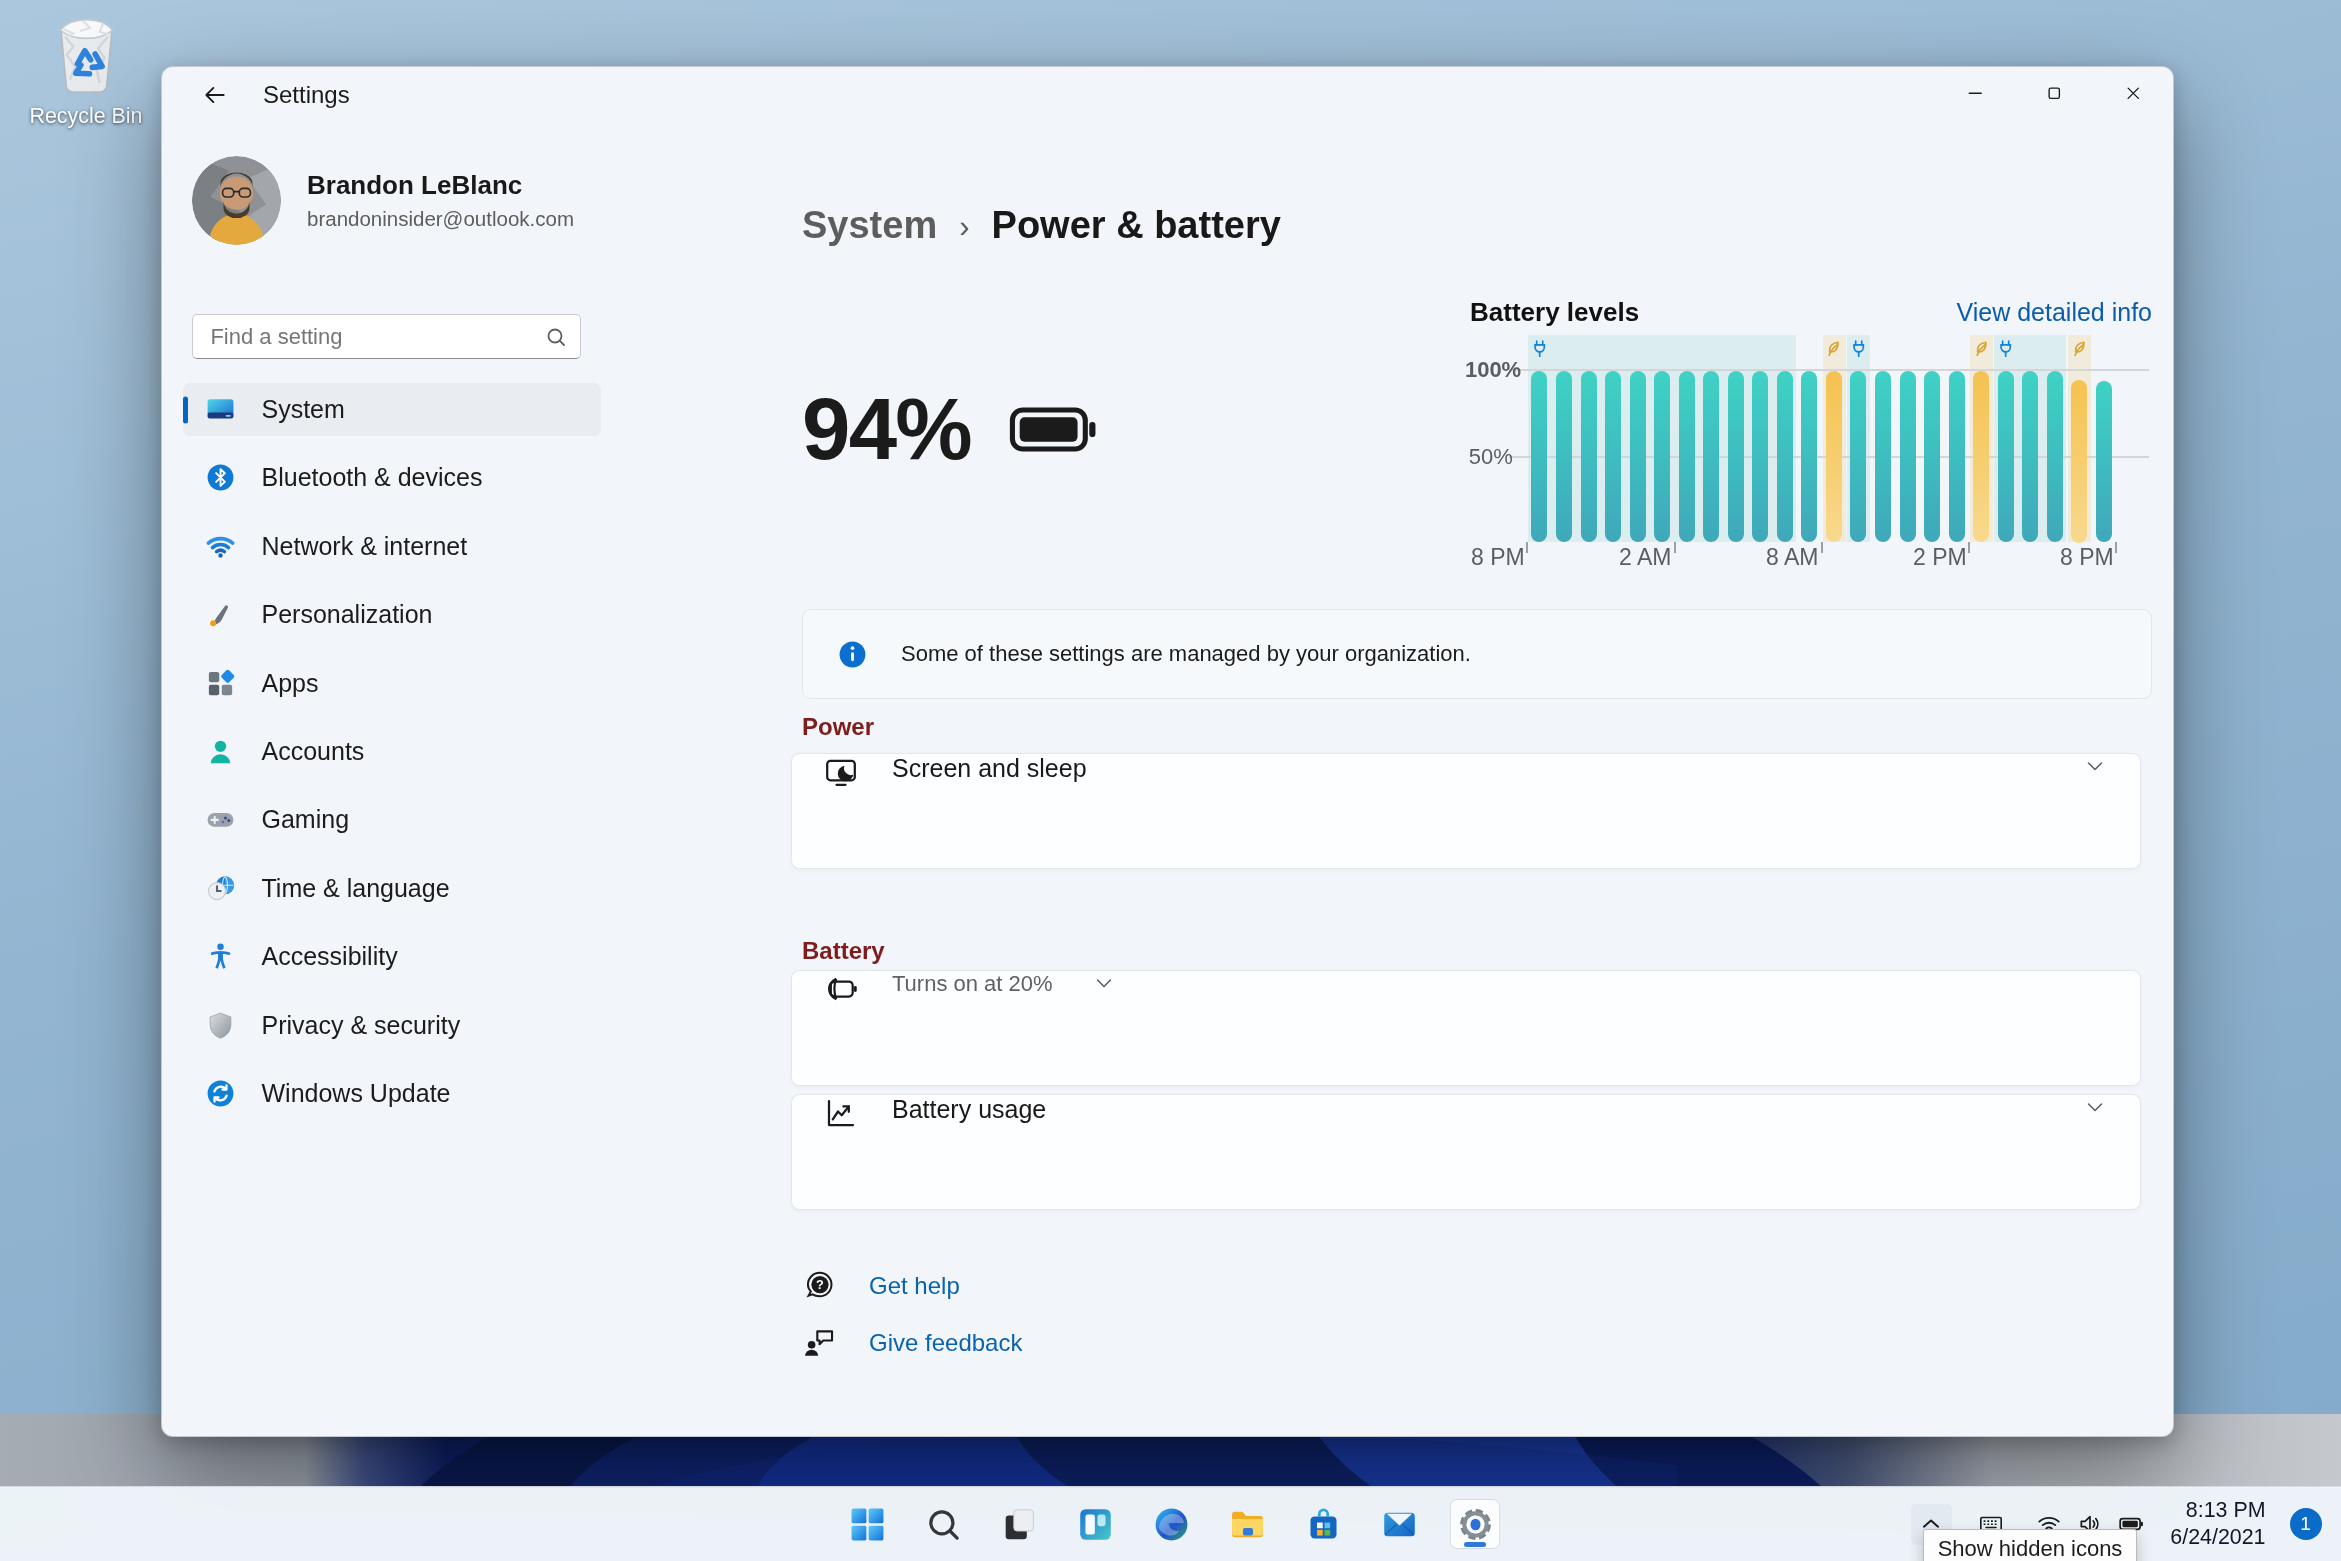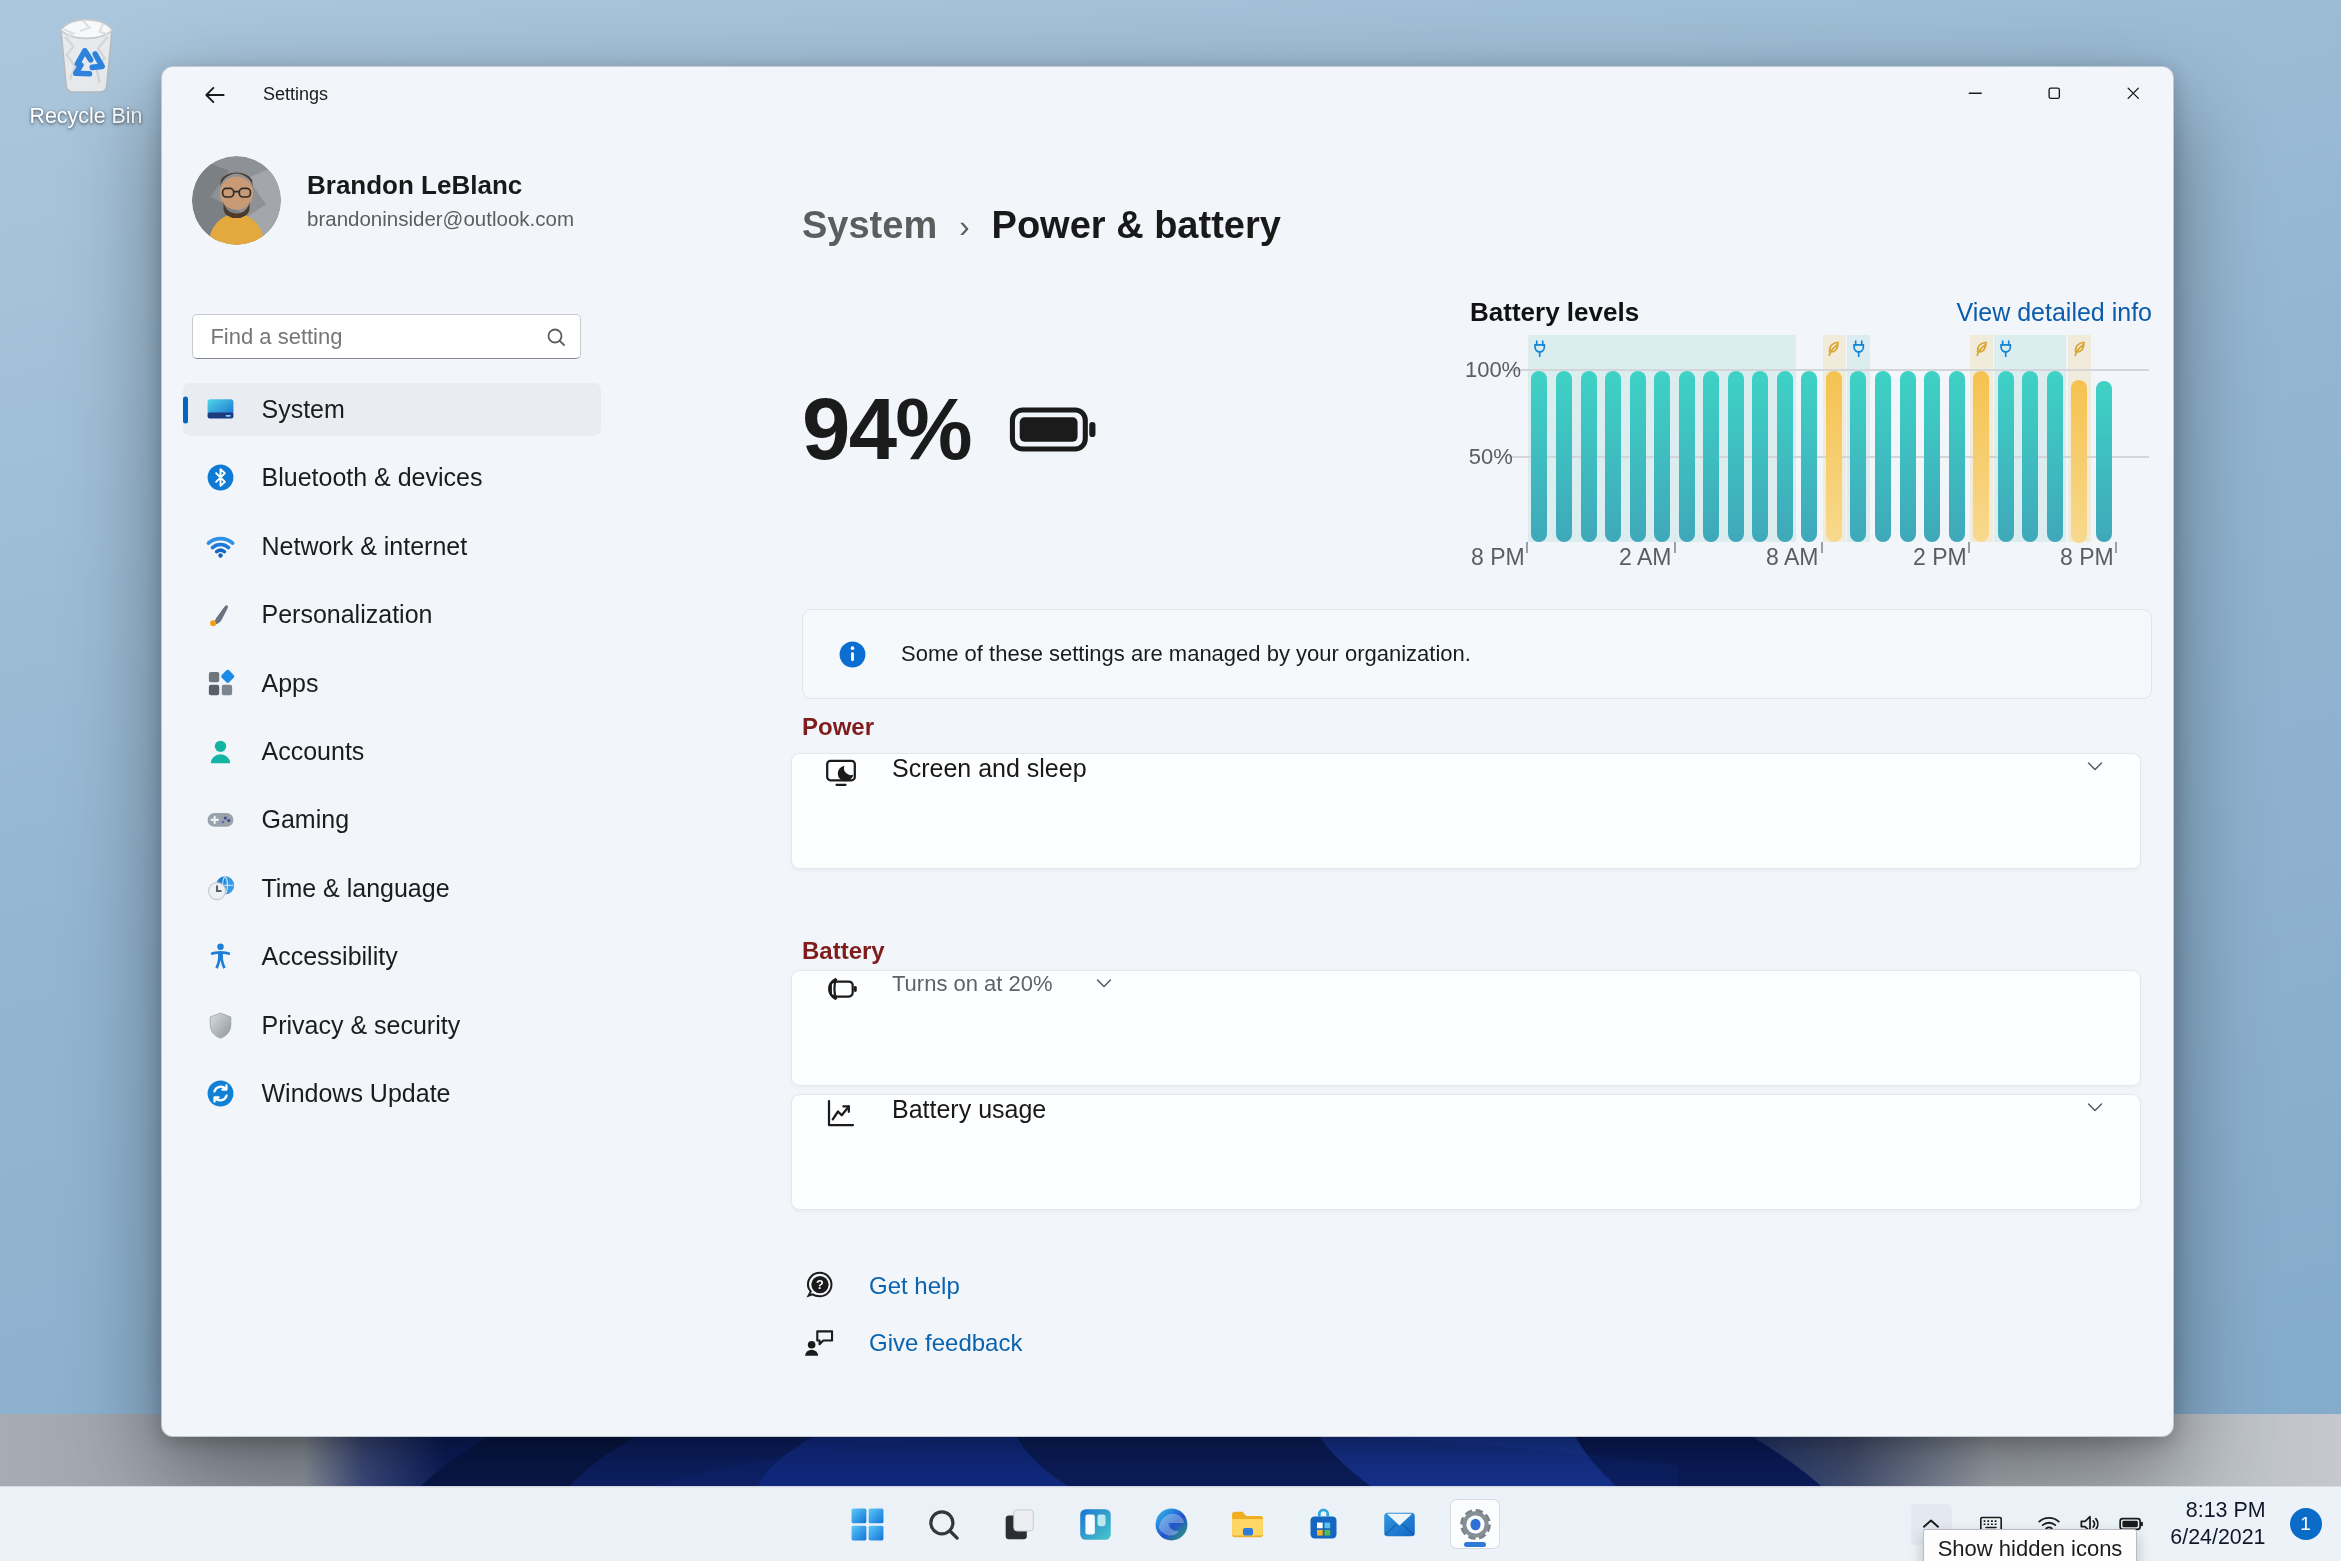--- a/index.html
+++ b/index.html
@@ -25,21 +25,21 @@
   
   .window{
     position:absolute;left:161px;top:66px;width:2013px;height:1371px;
     background:#f2f5f9;border-radius:12px;border:0.9px solid rgba(110,120,132,.35);
     box-shadow:0 36px 94px rgba(0,0,0,.40),0 5.1px 19px rgba(0,0,0,.20);
     z-index:5;box-sizing:border-box;overflow:hidden;
   }
   .titlebar{height:55px;display:flex;align-items:center;padding-left:33px;position:relative;}
   .back-btn{width:39px;height:39px;border-radius:6.8px;display:flex;align-items:center;justify-content:center;margin-right:29px;}
   .back-btn .icn{width:26px;height:26px;}
-  .win-title{font-size:18px;color:#1b1b1b;}
+  .win-title{font-size:24px;color:#1b1b1b;}
   .controls{position:absolute;right:0;top:0;height:53px;display:flex;}
   .ctl{width:79px;height:53px;display:flex;align-items:center;justify-content:center;}
   .ctl .icn{width:20.5px;height:20.5px;}
 
   .win-body{display:flex;height:1317px;}
 
   
   .sidebar{width:449px;position:relative;flex:0 0 auto;}
   .user{position:absolute;left:30px;top:34px;display:flex;align-items:center;gap:26px;}
   .avatar{width:89px;height:89px;border-radius:50%;overflow:hidden;flex:0 0 auto;}
@@ -447,21 +447,21 @@
               </svg>
             </span>
             <div class="band battery-saver" style="left: 598px; width: 23px;"></div>
             <span class="icn band-icn" style="left: 599px;">
               <svg viewBox="0 0 24 24" fill="none" stroke="#d9a62e" stroke-width="1.9" stroke-linecap="round" stroke-linejoin="round">
                 <path d="M16.8 4.8 C9.8 6 6.8 9.6 7.4 15.4 C13.2 16.4 16.8 12.6 16.8 4.8 Z"></path>
                 <path d="M7 19.4 C8.6 14.4 11.6 10.6 15.8 7.8"></path>
               </svg>
             </span>
             <div class="gridline" style="top: 34px;"></div>
-            <div class="ylab" style="top: 35px;">100%</div>
+            <div class="ylab" style="top: 35px; font-weight: bold;">100%</div>
             <div class="gridline" style="top: 121px;"></div>
             <div class="ylab" style="top: 122px;">50%</div>
             <div class="bar normal" style="left: 61px; top: 36px; height: 171px;"></div>
             <div class="bar normal" style="left: 86px; top: 36px; height: 171px;"></div>
             <div class="bar normal" style="left: 111px; top: 36px; height: 171px;"></div>
             <div class="bar normal" style="left: 135px; top: 36px; height: 171px;"></div>
             <div class="bar normal" style="left: 160px; top: 36px; height: 171px;"></div>
             <div class="bar normal" style="left: 184px; top: 36px; height: 171px;"></div>
             <div class="bar normal" style="left: 209px; top: 36px; height: 171px;"></div>
             <div class="bar normal" style="left: 233px; top: 36px; height: 171px;"></div>

